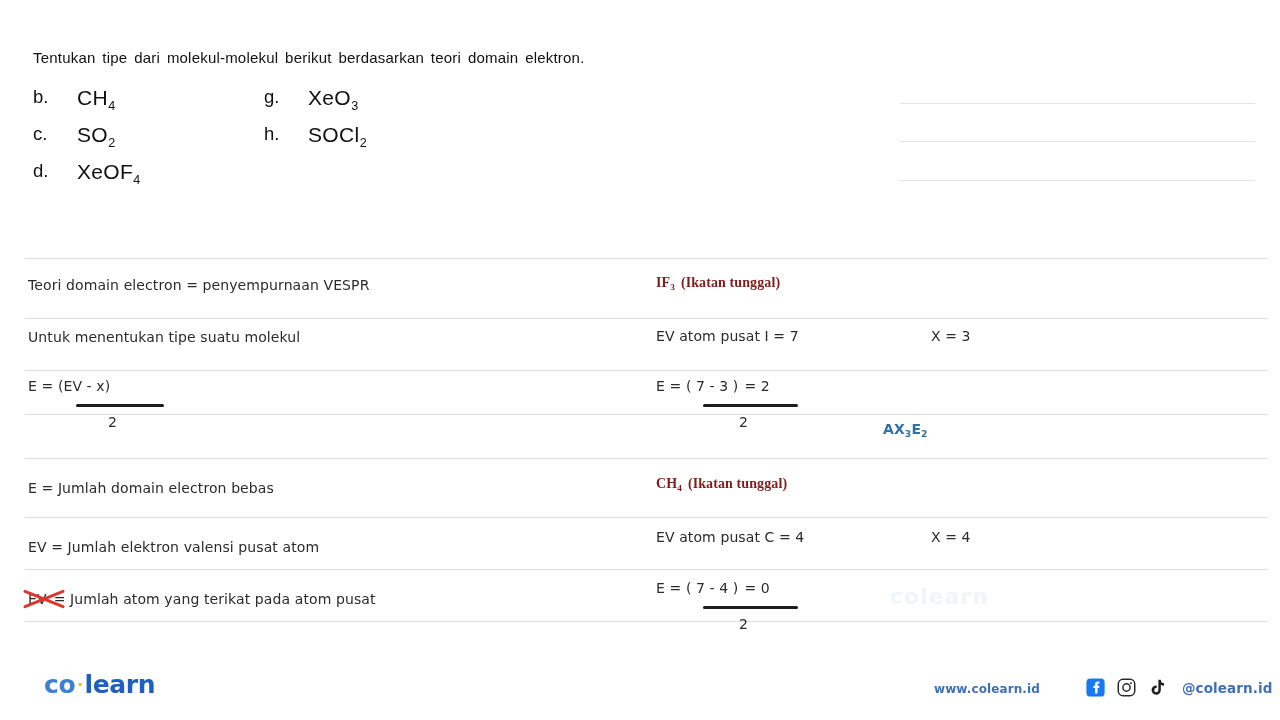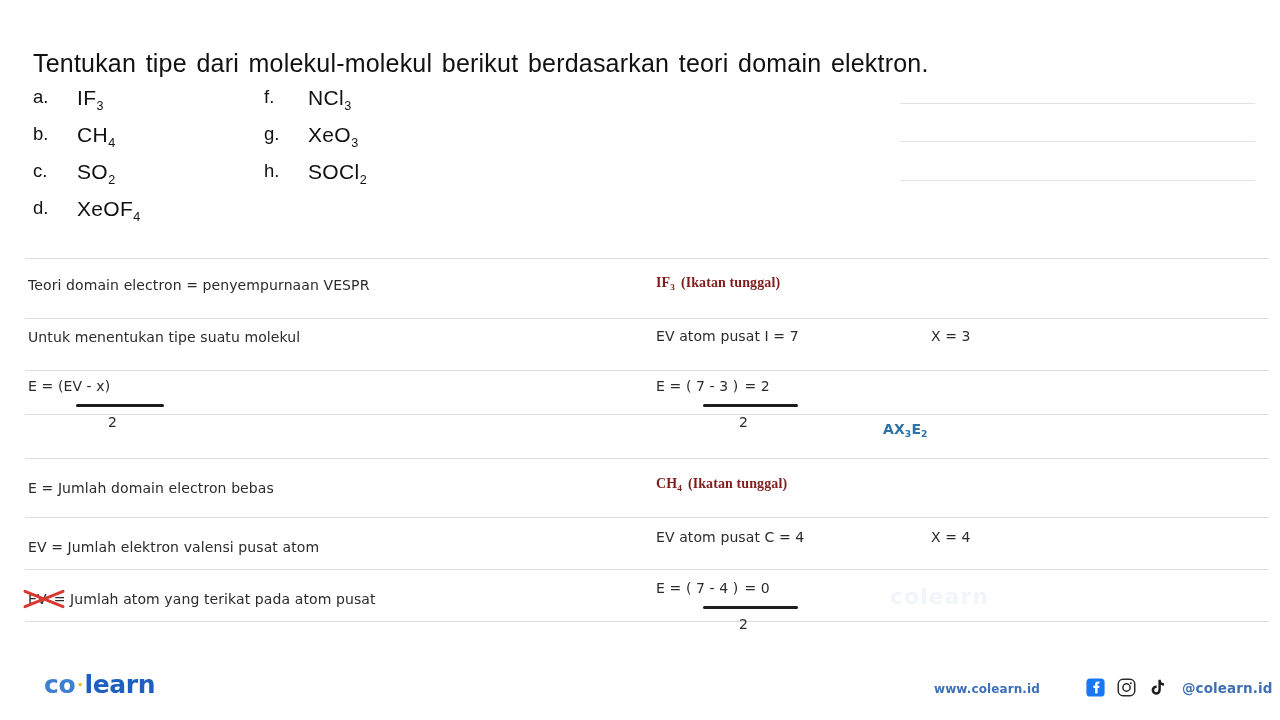--- a/index.html
+++ b/index.html
@@ -30,21 +30,21 @@
   
   .printed {
     font-family: "Liberation Sans", sans-serif;
     color: #111111;
     font-weight: 400;
   }
   #question-stem {
     position: absolute;
     left: 33px;
     top: 49px;
-    font-size: 25px;
+    font-size: 15px;
     letter-spacing: 0.2px;
     word-spacing: 2.5px;
     white-space: nowrap;
   }
   .formula-list { position: absolute; }
   .formula-row {
     position: relative;
     height: 37px;
     white-space: nowrap;
   }
@@ -192,37 +192,31 @@
   <hr class="rule dark" style="left:25px;  top:450px; width:1243px;">
   <hr class="rule dark" style="left:25px;  top:509px; width:1243px;">
   <hr class="rule dark" style="left:25px;  top:561px; width:1243px;">
   <hr class="rule dark" style="left:25px;  top:613px; width:1243px;">
 </div>
 
 <div class="printed" id="question-stem">Tentukan tipe dari molekul-molekul berikut berdasarkan teori domain elektron.</div>
 
 <div class="printed formula-list" id="list-left">
   <div class="formula-row">
-    <span class="marker">a.</span><span class="formula"><span>IF</span><sub>3</sub></span>
-  </div>
-  <div class="formula-row">
     <span class="marker">b.</span><span class="formula"><span>CH</span><sub>4</sub></span>
   </div>
   <div class="formula-row">
     <span class="marker">c.</span><span class="formula"><span>SO</span><sub>2</sub></span>
   </div>
   <div class="formula-row">
     <span class="marker">d.</span><span class="formula"><span>XeOF</span><sub>4</sub></span>
   </div>
 </div>
 
 <div class="printed formula-list" id="list-right">
-  <div class="formula-row">
-    <span class="marker">f.</span><span class="formula"><span>NCl</span><sub>3</sub></span>
-  </div>
   <div class="formula-row">
     <span class="marker">g.</span><span class="formula"><span>XeO</span><sub>3</sub></span>
   </div>
   <div class="formula-row">
     <span class="marker">h.</span><span class="formula"><span>SOCl</span><sub>2</sub></span>
   </div>
 </div>
 
 <div class="hand note-line" style="left:28px; top:278px;">Teori domain electron = penyempurnaan VESPR</div>
 

